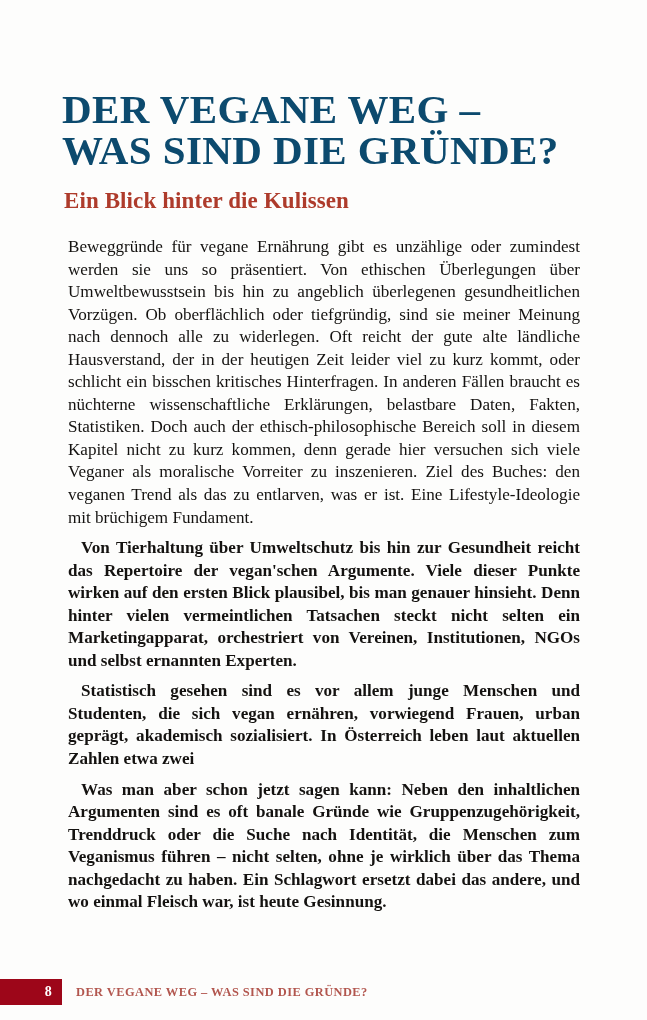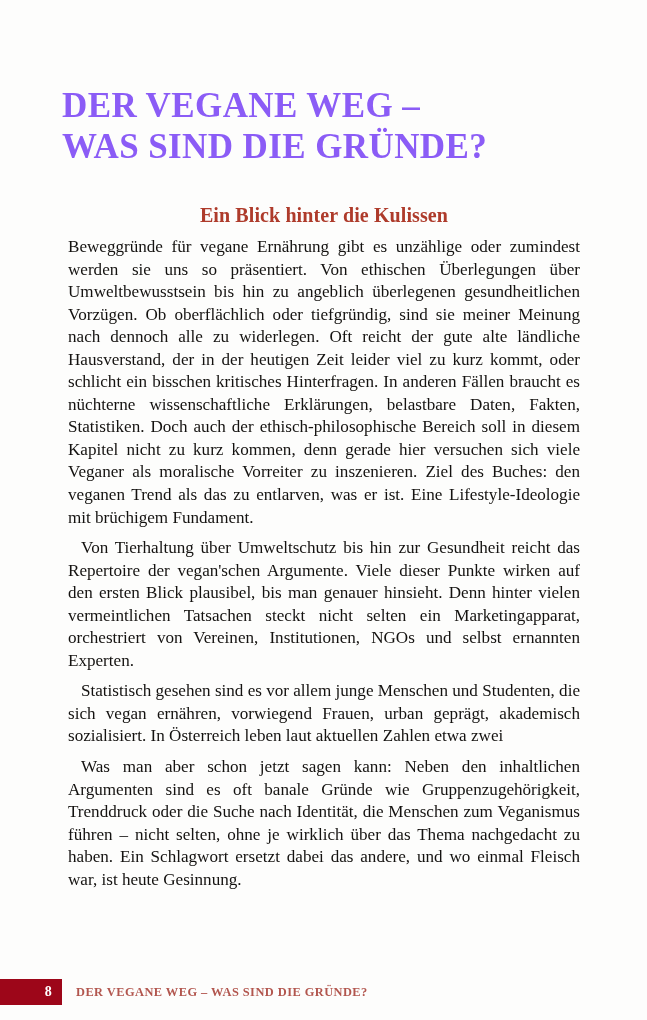--- a/index.html
+++ b/index.html
@@ -22,43 +22,42 @@
     inset: 0;
     background: #fdfdfc;
   }
 
   
   .chapter-title {
     position: absolute;
     left: 62px;
     top: 62px;
     width: 530px;
-    color: #8b5cf6;
+    color: #0c4a6e;
     font-family: "Liberation Serif", "DejaVu Serif", serif;
     font-weight: bold;
-    font-size: 35px;
+    font-size: 41px;
     line-height: 41px;
     letter-spacing: 0.4px;
     text-transform: uppercase;
     white-space: pre-line;
   }
 
   
   .subtitle {
     position: absolute;
     left: 64px;
-    top: 184px;
+    top: 168px;
     width: 520px;
     color: #ae3b2b;
     font-family: "Liberation Serif", "DejaVu Serif", serif;
     font-weight: bold;
-    font-size: 20px;
+    font-size: 23px;
     line-height: 28px;
     letter-spacing: 0.1px;
-    text-align: center;
   }
 
   
   .body-text {
     position: absolute;
     left: 60px;
     top: 228px;
     width: 528px;
     color: #141210;
     font-family: "Liberation Serif", "DejaVu Serif", serif;
@@ -67,20 +66,21 @@
     text-align: justify;
     text-justify: inter-word;
     hyphens: manual;
   }
   .body-text p {
     margin: 8px;
     text-indent: 0;
   }
   .body-text p + p {
     text-indent: 13px;
+    font-weight: bold;
   }
 
   
   .footer {
     position: absolute;
     left: 0;
     top: 979px;
     width: 647px;
     height: 26px;
   }

